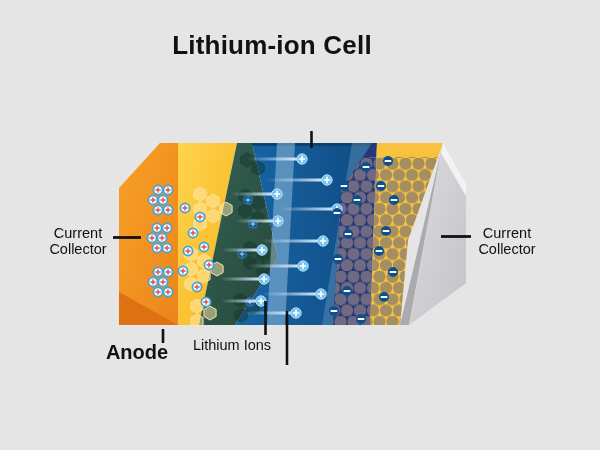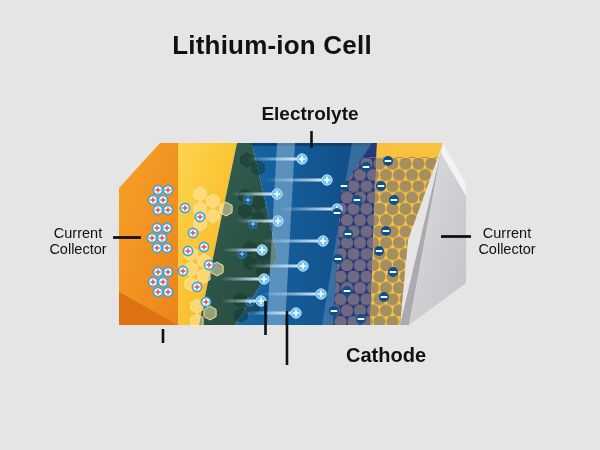--- a/index.html
+++ b/index.html
@@ -233,29 +233,29 @@
       <line x1="113" y1="237.5" x2="141" y2="237.5" stroke-width="2.8"></line>
       <line x1="441" y1="236.5" x2="471" y2="236.5" stroke-width="2.8"></line>
       <line x1="163" y1="329" x2="163" y2="343" stroke-width="2.6"></line>
       <line x1="265.5" y1="301" x2="265.5" y2="335" stroke-width="2.6"></line>
       <line x1="287" y1="311" x2="287" y2="365" stroke-width="2.6"></line>
     </g>
   </svg>
 
   <div id="title">Lithium-ion Cell</div>
 
-  <div class="lbl mid" style="left:230px;top:103px;width:160px;">Electrolyte</div>
 
   <div class="lbl small" style="left:28px;top:225px;width:100px;">
     <div>Current</div>
     <div>Collector</div>
   </div>
 
   <div class="lbl small" style="left:457px;top:225px;width:100px;">
     <div>Current</div>
     <div>Collector</div>
   </div>
 
-
-
-
-  <div class="lbl big" style="left:326px;top:344px;width:120px;">Cathode</div>
+  <div class="lbl big" style="left:77px;top:341px;width:120px;">Anode</div>
+
+  <div class="lbl small" style="left:172px;top:337px;width:120px;">Lithium Ions</div>
+
+
 </div>
 
 </body></html>

